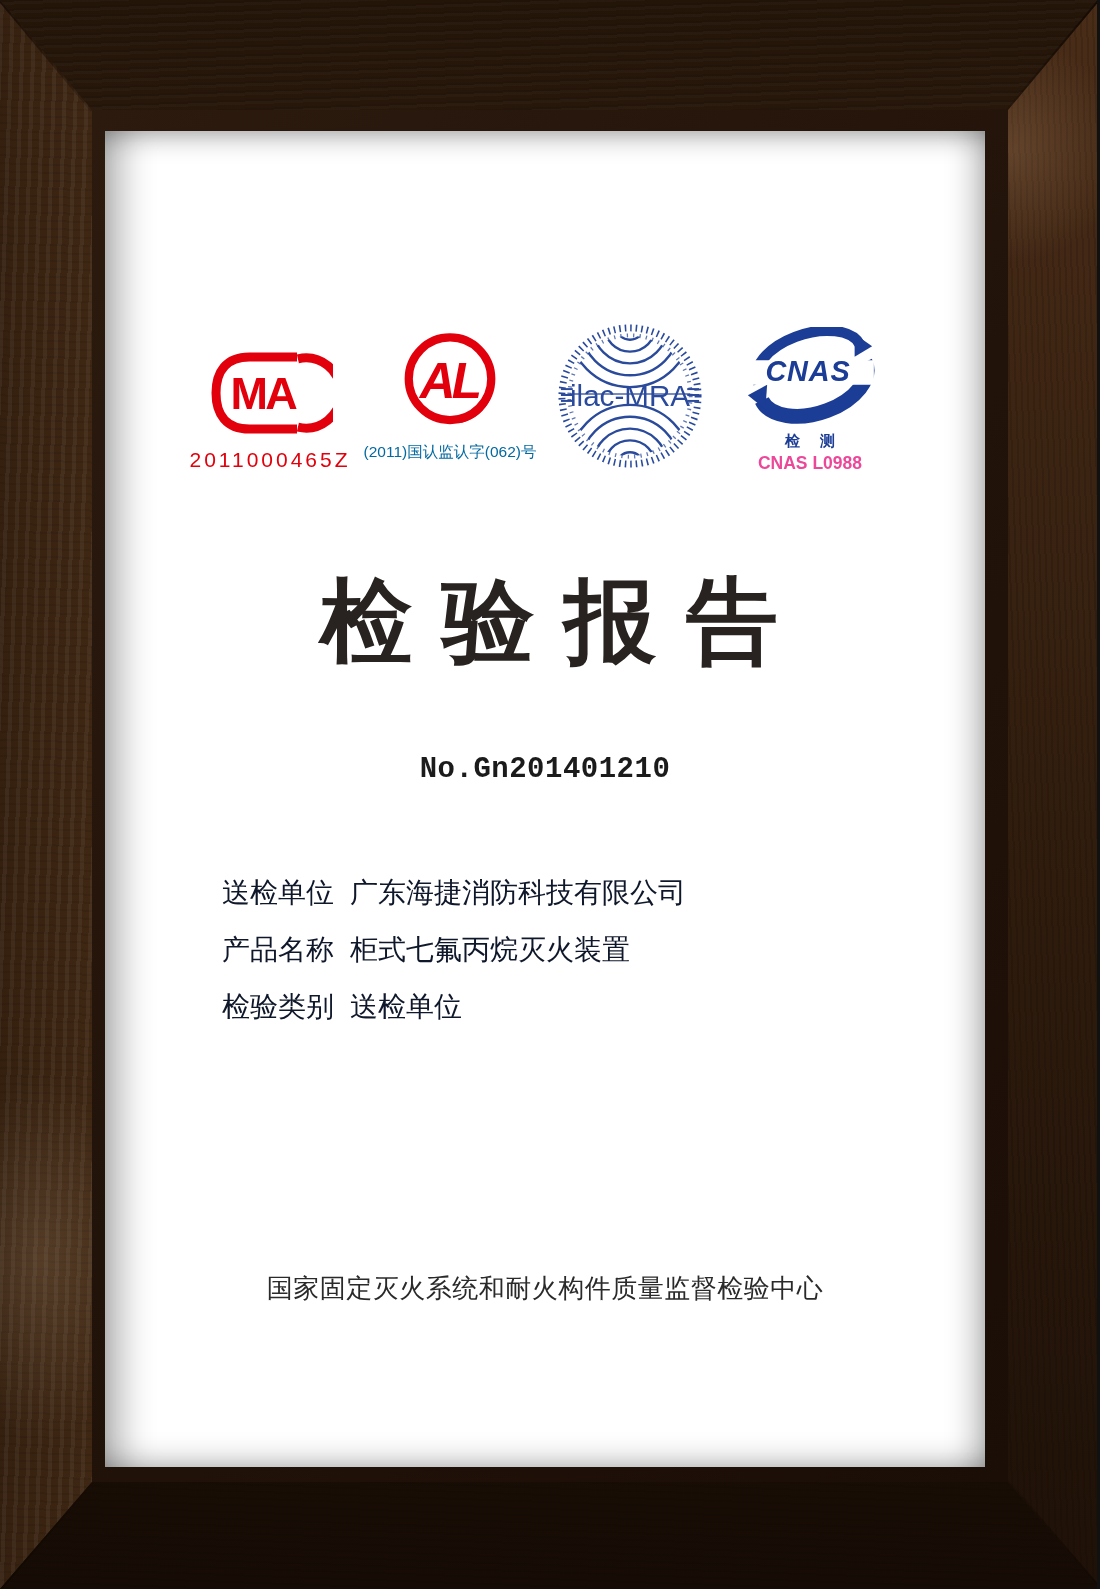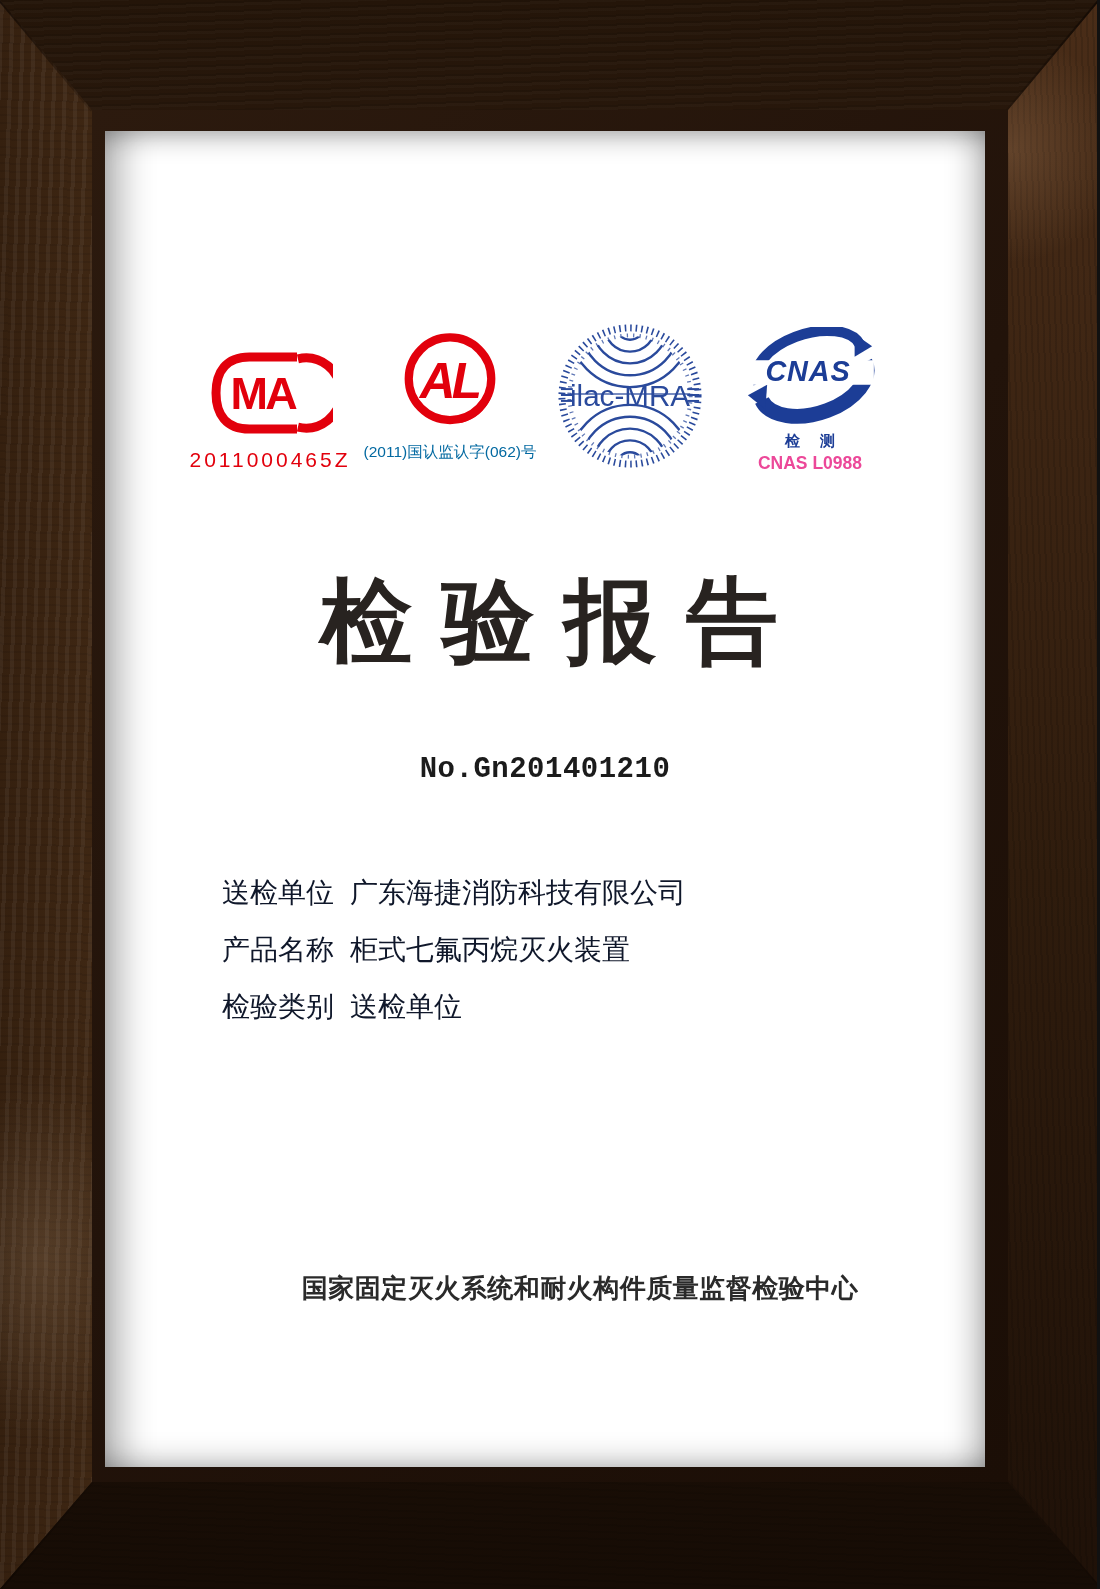--- a/index.html
+++ b/index.html
@@ -66,21 +66,21 @@
   
   .title{position:absolute;left:0;top:444px;width:100%;margin:0;text-align:center;
     font-size:92px;font-weight:900;color:#282320;letter-spacing:30px;padding-left:38px;
     box-sizing:border-box;line-height:1.0;white-space:nowrap;}
   .report-no{position:absolute;left:0;top:622px;width:100%;text-align:center;
     font-family:Liberation Mono, monospace;font-size:29px;font-weight:700;color:#1b1b1b;letter-spacing:0.5px;}
   .fields{position:absolute;left:117px;top:747px;}
   .field-row{display:flex;font-size:28px;color:#0f172a;font-weight:500;line-height:30px;margin-bottom:27px;white-space:nowrap;}
   .field-label{margin-right:16px;}
   .issuer{position:absolute;left:0;top:1140px;width:100%;text-align:center;
-    font-size:26px;color:#2a2a2a;font-weight:700;letter-spacing:0.5px;white-space:nowrap;padding-left:35px;}
+    font-size:26px;color:#2a2a2a;font-weight:400;letter-spacing:0.5px;white-space:nowrap;}
 </style>
 </head>
 <body>
 
 <div class="canvas">
 
   <div class="piece top"></div>
   <div class="piece left"></div>
   <div class="piece right"></div>
   <div class="piece bottom"></div>

